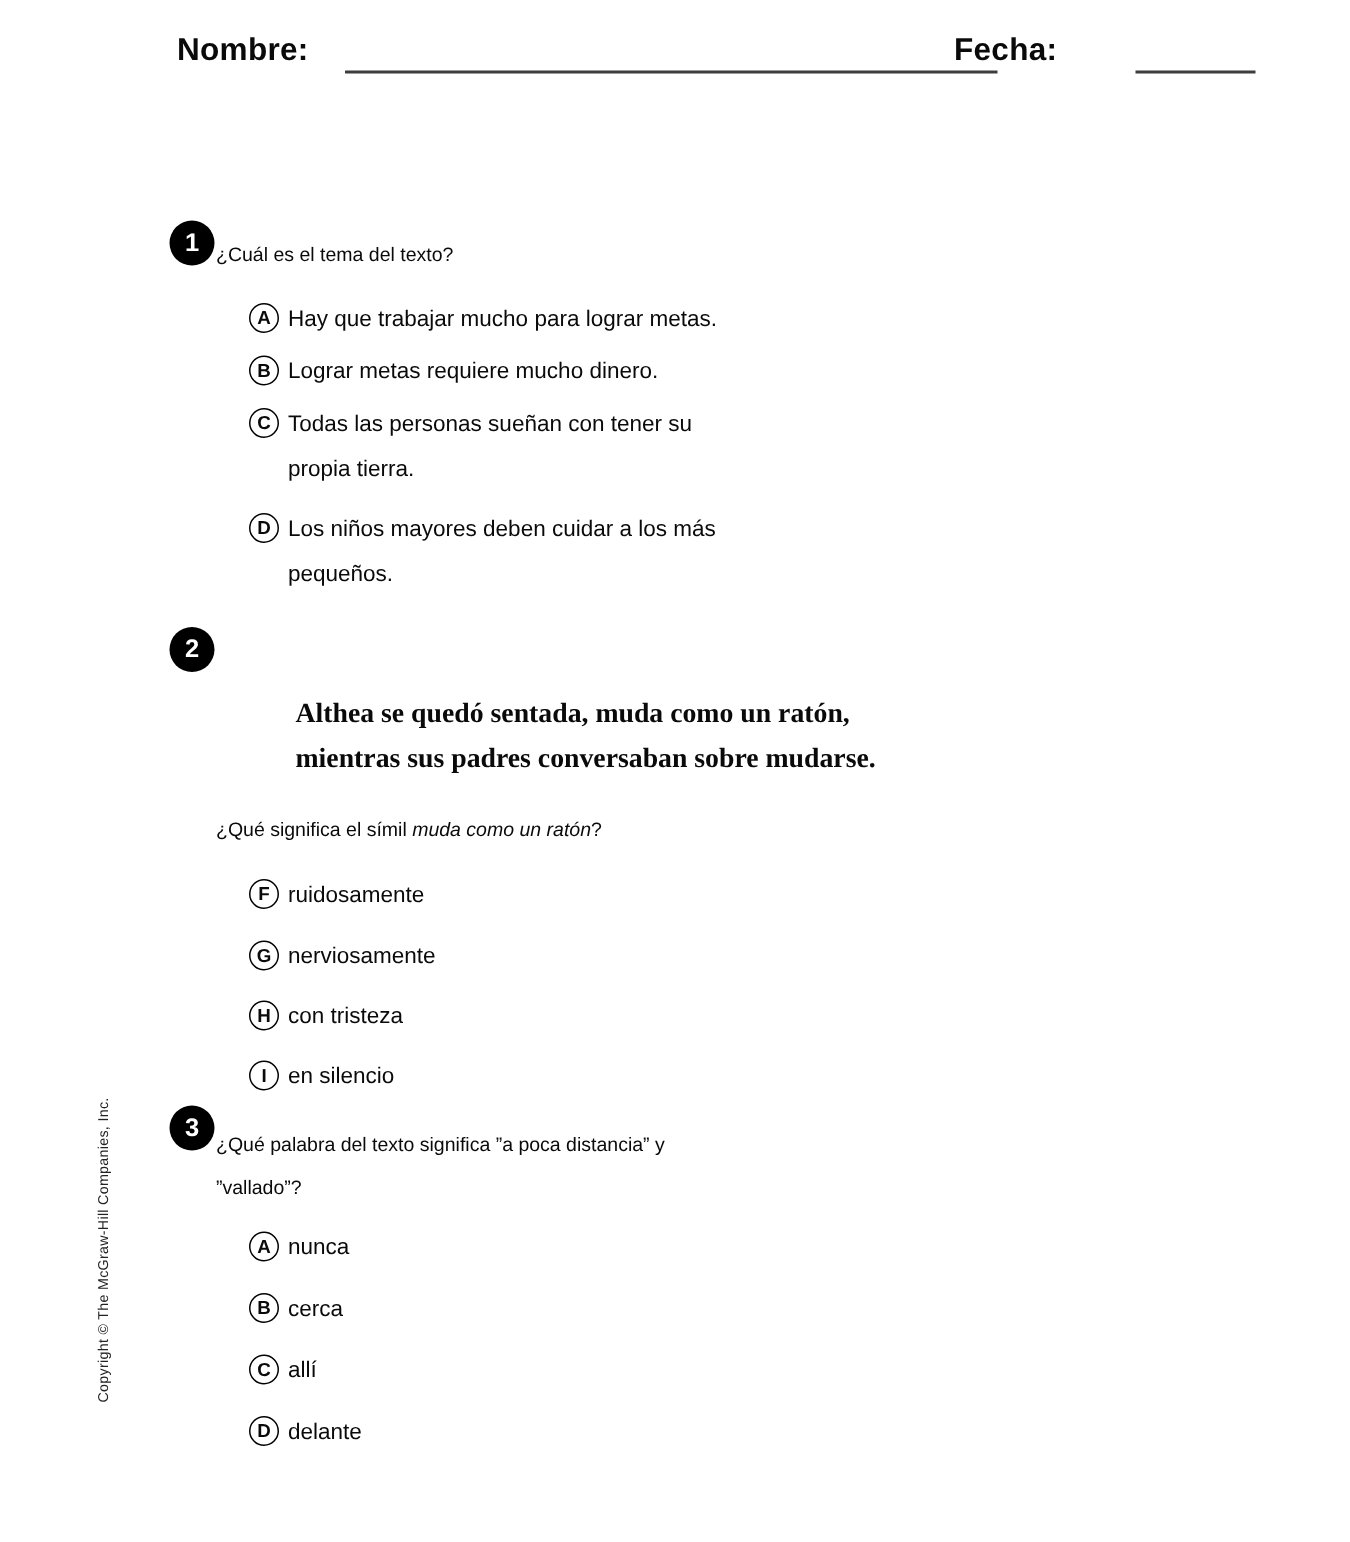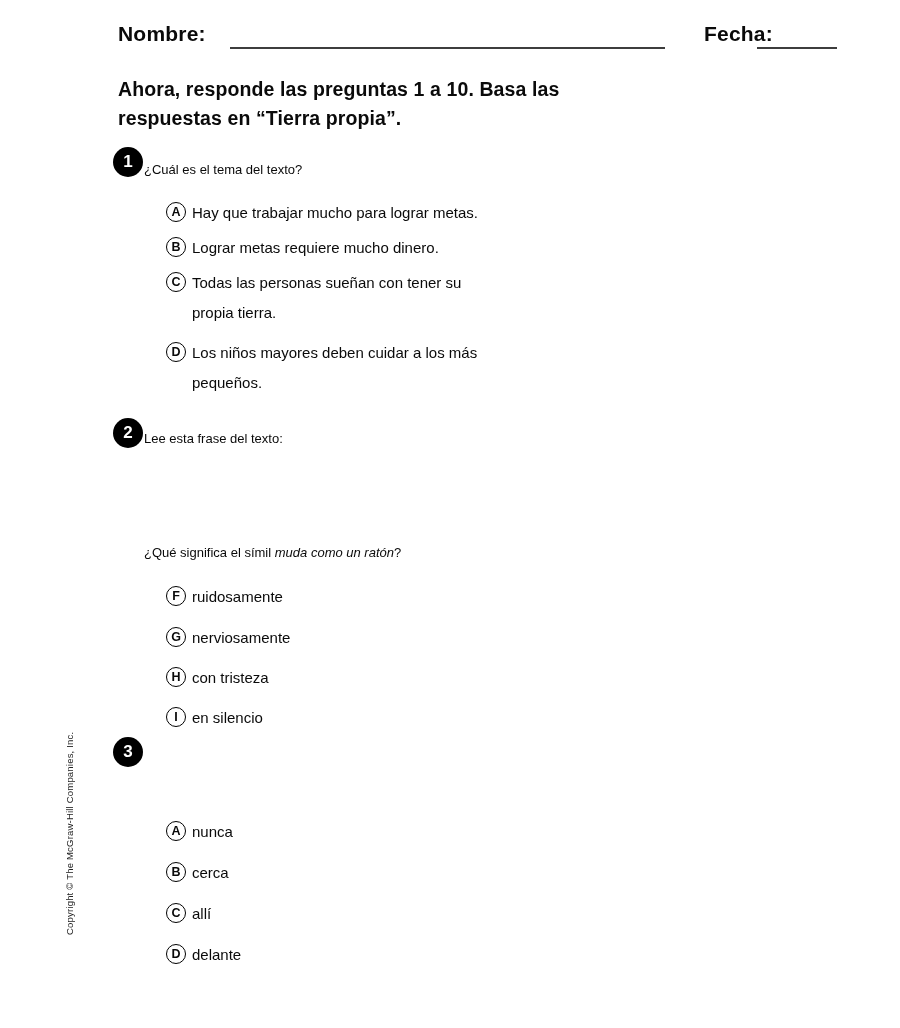--- a/index.html
+++ b/index.html
@@ -63,25 +63,23 @@
   }
   em { }
 </style>
 </head>
 <body>
 
 <div class="page">
 
   <div class="hdr-label" style="left:118px;">Nombre:</div>
   <div class="blank-line" style="left:230px; width:435px;"></div>
-  <div class="hdr-label" style="left:704px;">Fecha:</div>
+  <div class="hdr-label" style="left:636px;">Fecha:</div>
   <div class="blank-line" style="left:757px; width:80px;"></div>
 
-  <div class="instructions">Ahora, responde las preguntas 1 a 10. Basa las
-respuestas en “Tierra propia”.</div>
 
   <div class="qnum" style="left:113px; top:147px;">1</div>
   <div class="prompt" style="top:155px;">¿Cuál es el tema del texto?</div>
 
   <div class="opt" style="top:198px;">
     <span class="bubble">A</span>
     <span class="opt-text">Hay que trabajar mucho para lograr metas.</span>
   </div>
   <div class="opt" style="top:233px;">
     <span class="bubble">B</span>
@@ -92,41 +90,44 @@
     <span class="opt-text">Todas las personas sueñan con tener su
 propia tierra.</span>
   </div>
   <div class="opt" style="top:338px;">
     <span class="bubble">D</span>
     <span class="opt-text">Los niños mayores deben cuidar a los más
 pequeños.</span>
   </div>
 
   <div class="qnum" style="left:113px; top:418px;">2</div>
-  <div class="prompt" style="top:424px;">Lee esta frase del texto:</div>
+  <div class="quote" style="top:461px;">Althea se quedó sentada, muda como un ratón,
+mientras sus padres conversaban sobre mudarse.</div>
   <div class="prompt" style="top:538px;"><span>¿Qué significa el símil </span><em>muda como un ratón</em><span>?</span></div>
 
   <div class="opt" style="top:582px;">
     <span class="bubble">F</span>
     <span class="opt-text">ruidosamente</span>
   </div>
   <div class="opt" style="top:623px;">
     <span class="bubble">G</span>
     <span class="opt-text">nerviosamente</span>
   </div>
   <div class="opt" style="top:663px;">
     <span class="bubble">H</span>
     <span class="opt-text">con tristeza</span>
   </div>
   <div class="opt" style="top:703px;">
     <span class="bubble">I</span>
     <span class="opt-text">en silencio</span>
   </div>
 
   <div class="qnum" style="left:113px; top:737px;">3</div>
+  <div class="prompt" style="top:748px;">¿Qué palabra del texto significa ”a poca distancia” y
+”vallado”?</div>
 
   <div class="opt" style="top:817px;">
     <span class="bubble">A</span>
     <span class="opt-text">nunca</span>
   </div>
   <div class="opt" style="top:858px;">
     <span class="bubble">B</span>
     <span class="opt-text">cerca</span>
   </div>
   <div class="opt" style="top:899px;">

